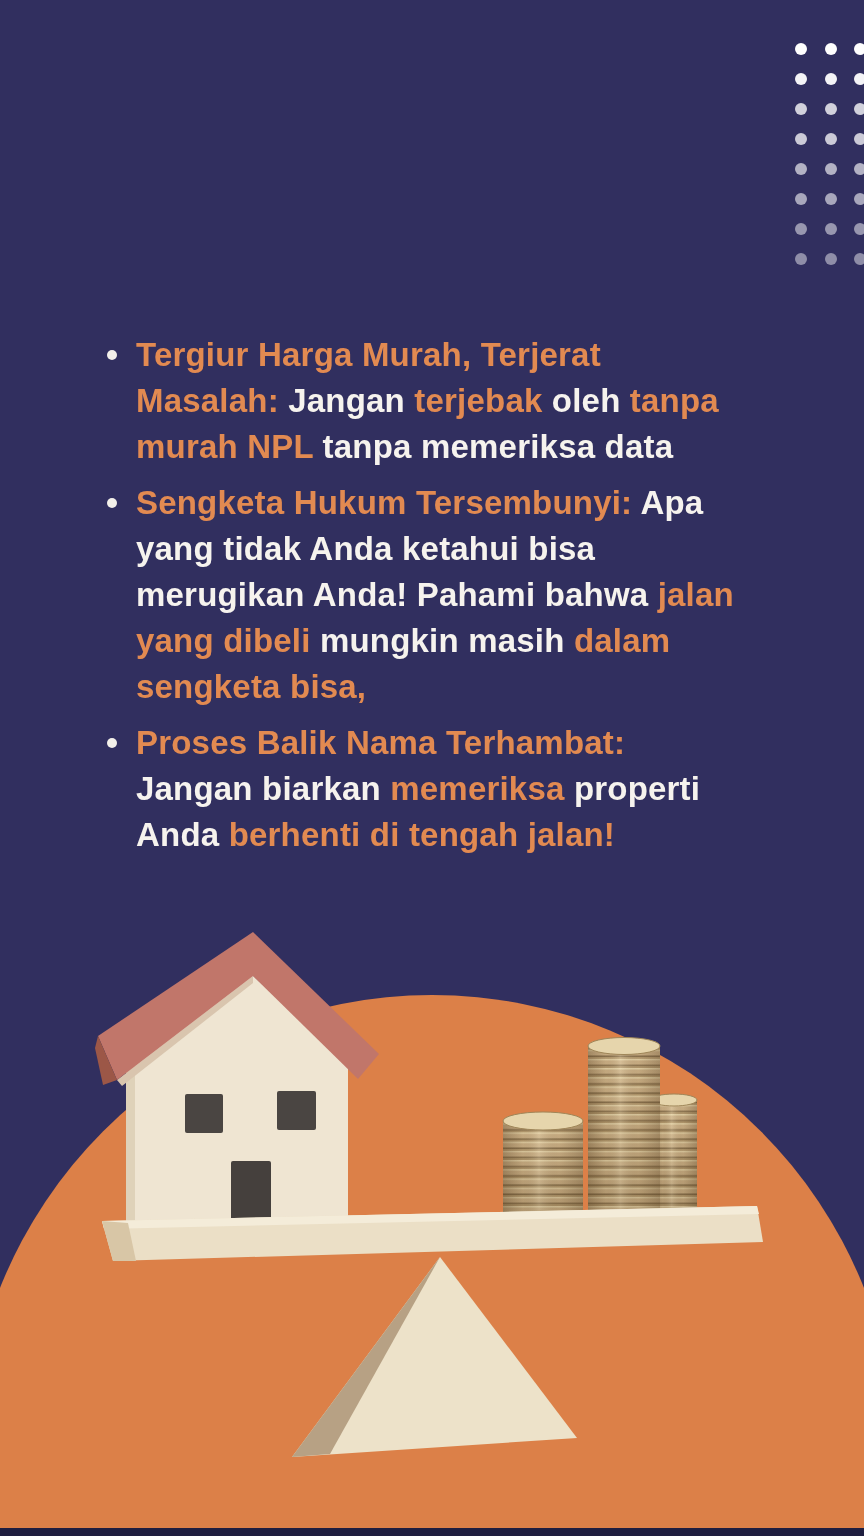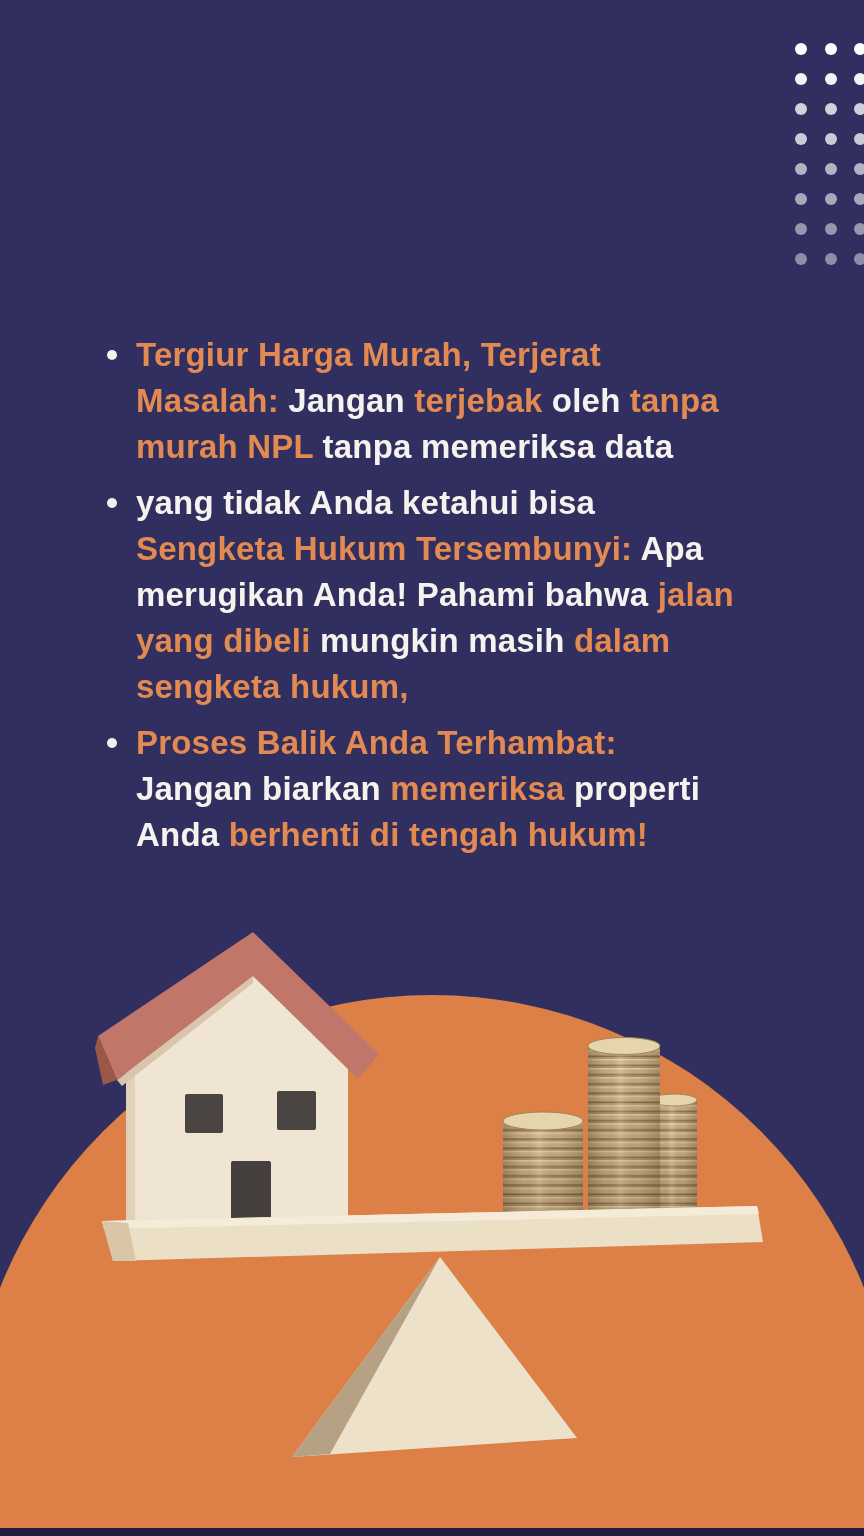--- a/index.html
+++ b/index.html
@@ -61,33 +61,33 @@
         <span class="bullet-dot"></span>
         <div class="bullet-text">
           <span class="line"><span class="seg-orange">Tergiur Harga Murah, Terjerat</span></span>
           <span class="line"><span class="seg-orange">Masalah:</span><span class="seg-white"> Jangan </span><span class="seg-orange">terjebak</span><span class="seg-white"> oleh </span><span class="seg-orange">tanpa</span></span>
           <span class="line"><span class="seg-orange">murah NPL</span><span class="seg-white"> tanpa memeriksa data</span></span>
         </div>
       </li>
       <li class="bullet-item">
         <span class="bullet-dot"></span>
         <div class="bullet-text">
+          <span class="line"><span class="seg-orange">Sengketa Hukum Tersembunyi:</span><span class="seg-white"> Apa</span></span>
           <span class="line"><span class="seg-white">yang tidak Anda ketahui bisa</span></span>
-          <span class="line"><span class="seg-orange">Sengketa Hukum Tersembunyi:</span><span class="seg-white"> Apa</span></span>
           <span class="line"><span class="seg-white">merugikan Anda! Pahami bahwa </span><span class="seg-orange">jalan</span></span>
           <span class="line"><span class="seg-orange">yang dibeli</span><span class="seg-white"> mungkin masih </span><span class="seg-orange">dalam</span></span>
-          <span class="line"><span class="seg-orange">sengketa hukum,</span></span>
+          <span class="line"><span class="seg-orange">sengketa bisa,</span></span>
         </div>
       </li>
       <li class="bullet-item">
         <span class="bullet-dot"></span>
         <div class="bullet-text">
-          <span class="line"><span class="seg-orange">Proses Balik Anda Terhambat:</span></span>
+          <span class="line"><span class="seg-orange">Proses Balik Nama Terhambat:</span></span>
           <span class="line"><span class="seg-white">Jangan biarkan </span><span class="seg-orange">memeriksa</span><span class="seg-white"> properti</span></span>
-          <span class="line"><span class="seg-white">Anda </span><span class="seg-orange">berhenti di tengah hukum!</span></span>
+          <span class="line"><span class="seg-white">Anda </span><span class="seg-orange">berhenti di tengah jalan!</span></span>
         </div>
       </li>
     </ul>
 
   <svg class="illustration" viewBox="0 0 864 606" width="864" height="606">
     <defs>
       <pattern id="coinPat" width="8" height="9.2" patternUnits="userSpaceOnUse">
         <rect width="8" height="9.2" style="fill:var(--c-coin_base,#CDB288)"></rect>
         <rect width="8" height="1.4" fill="#E8D6AB"></rect>
         <rect y="5.9" width="8" height="1.5" fill="#8B7350"></rect>

